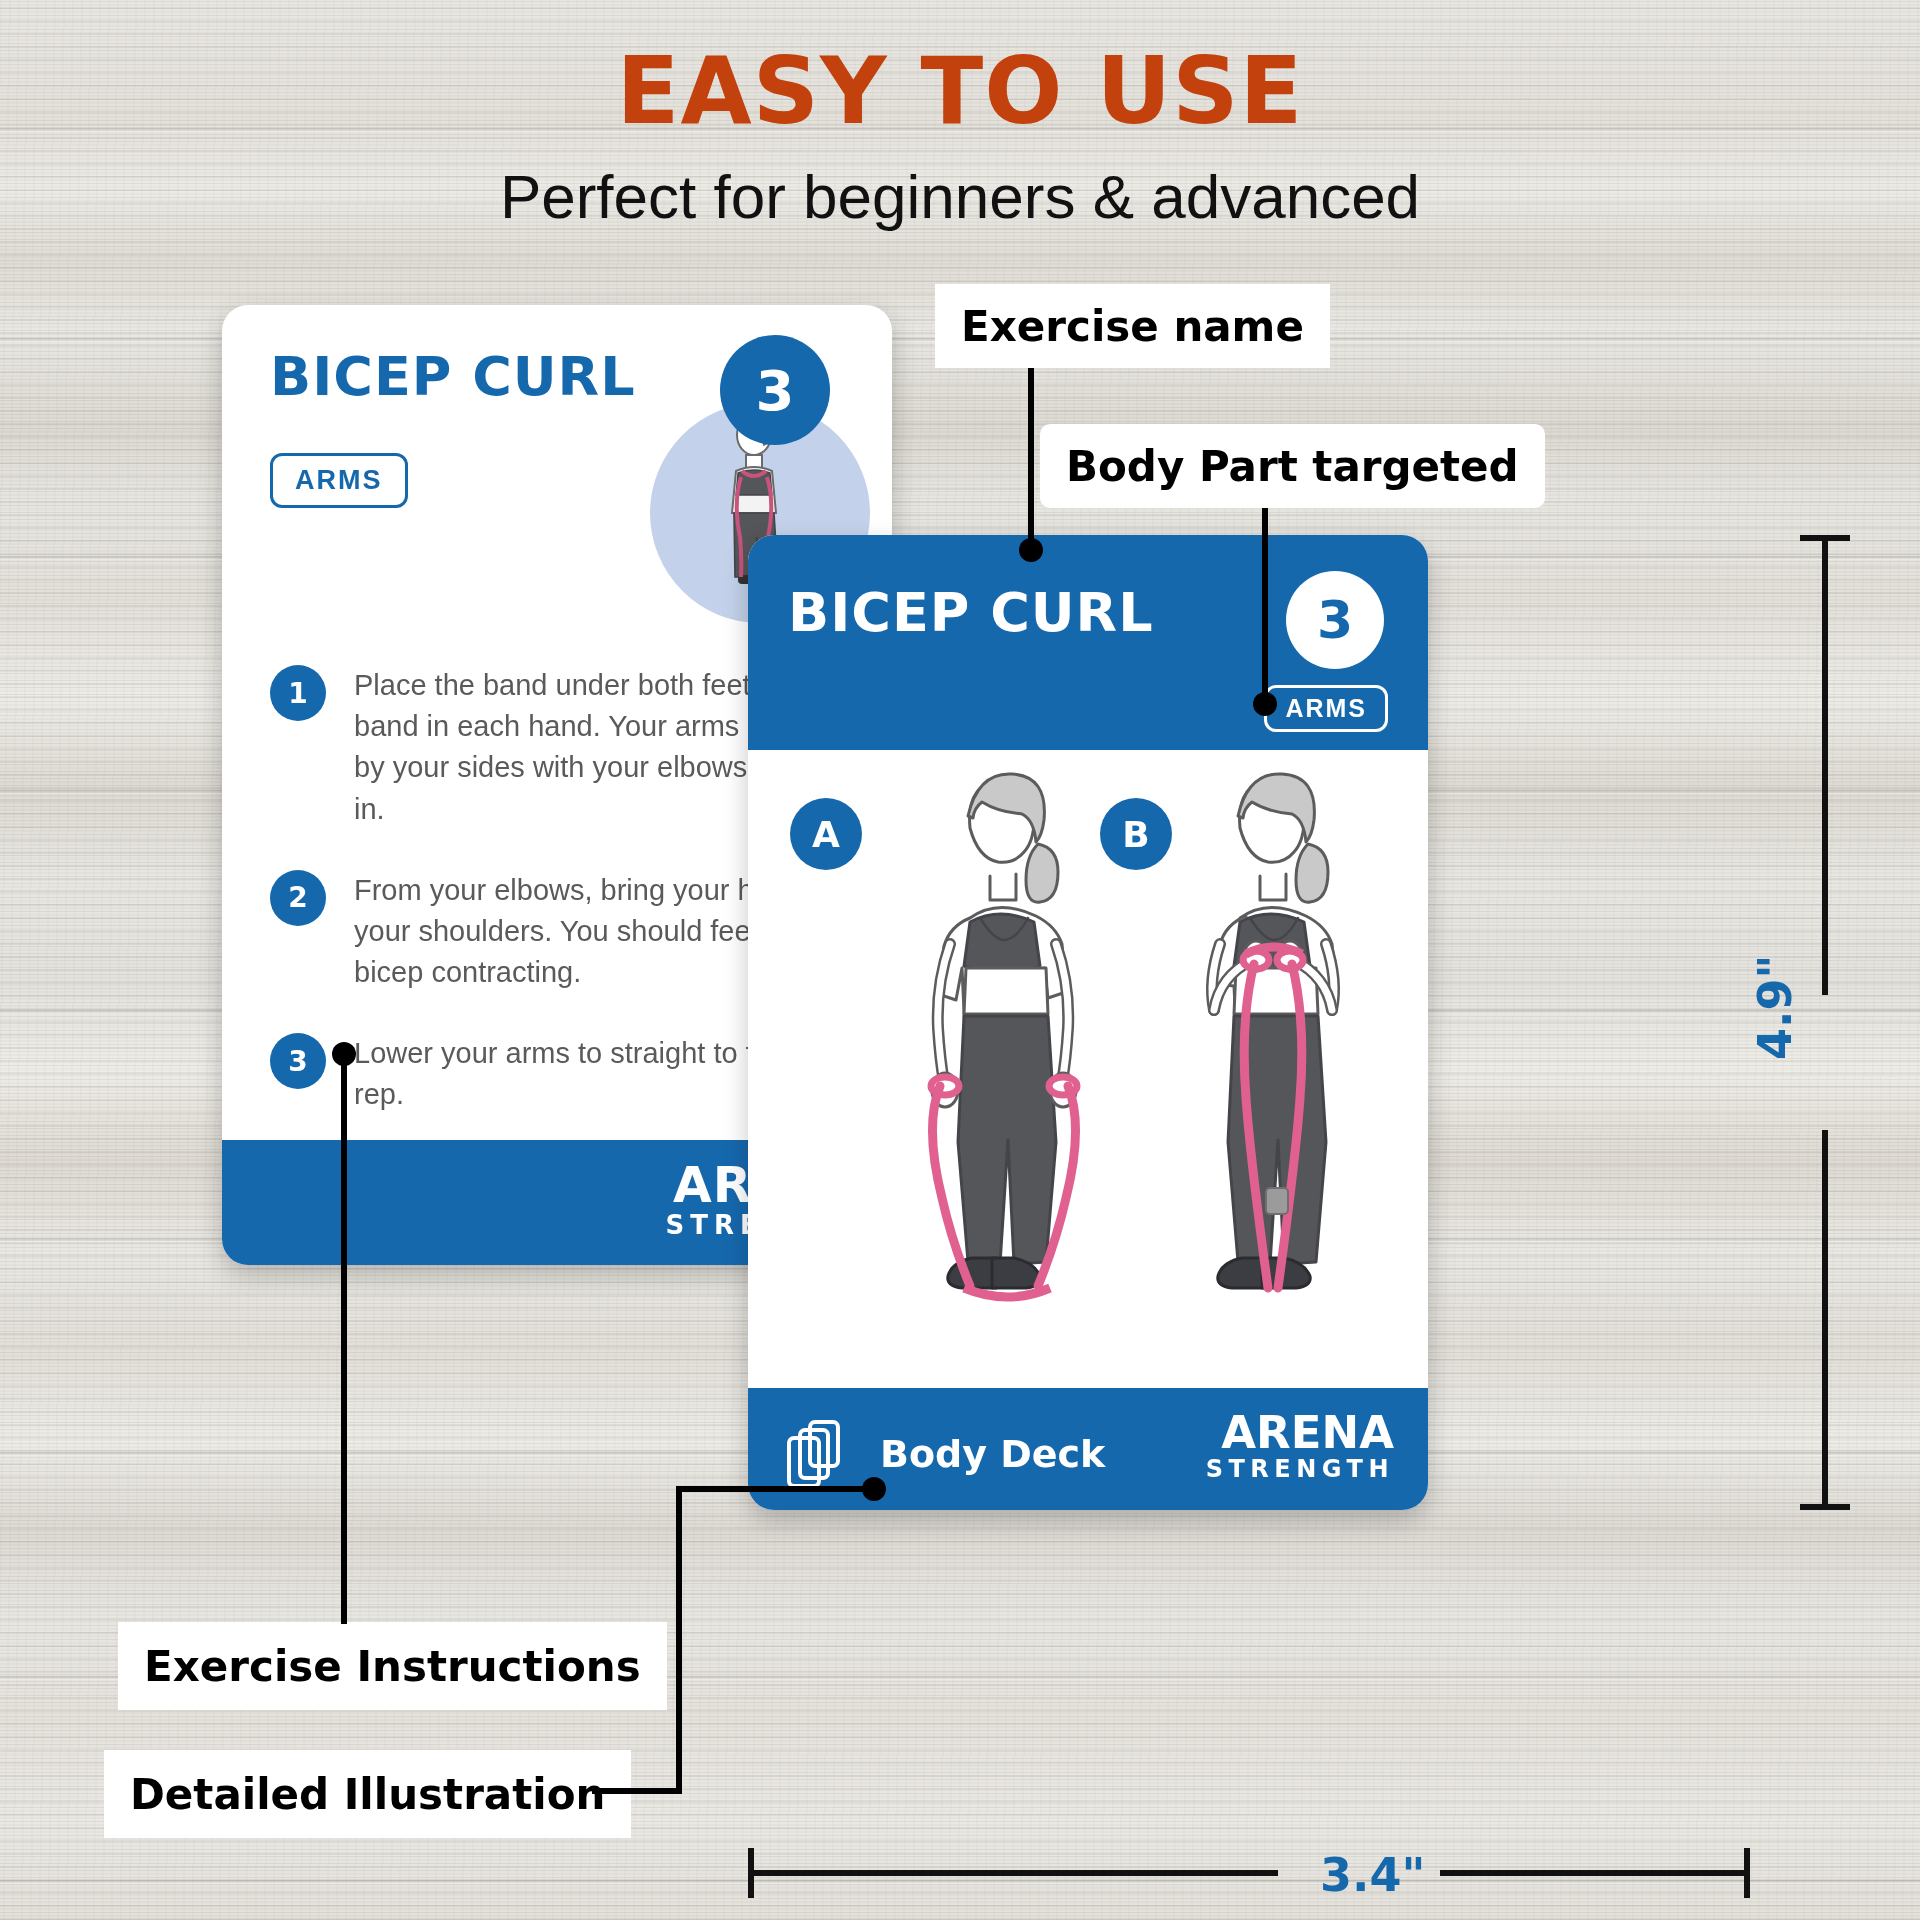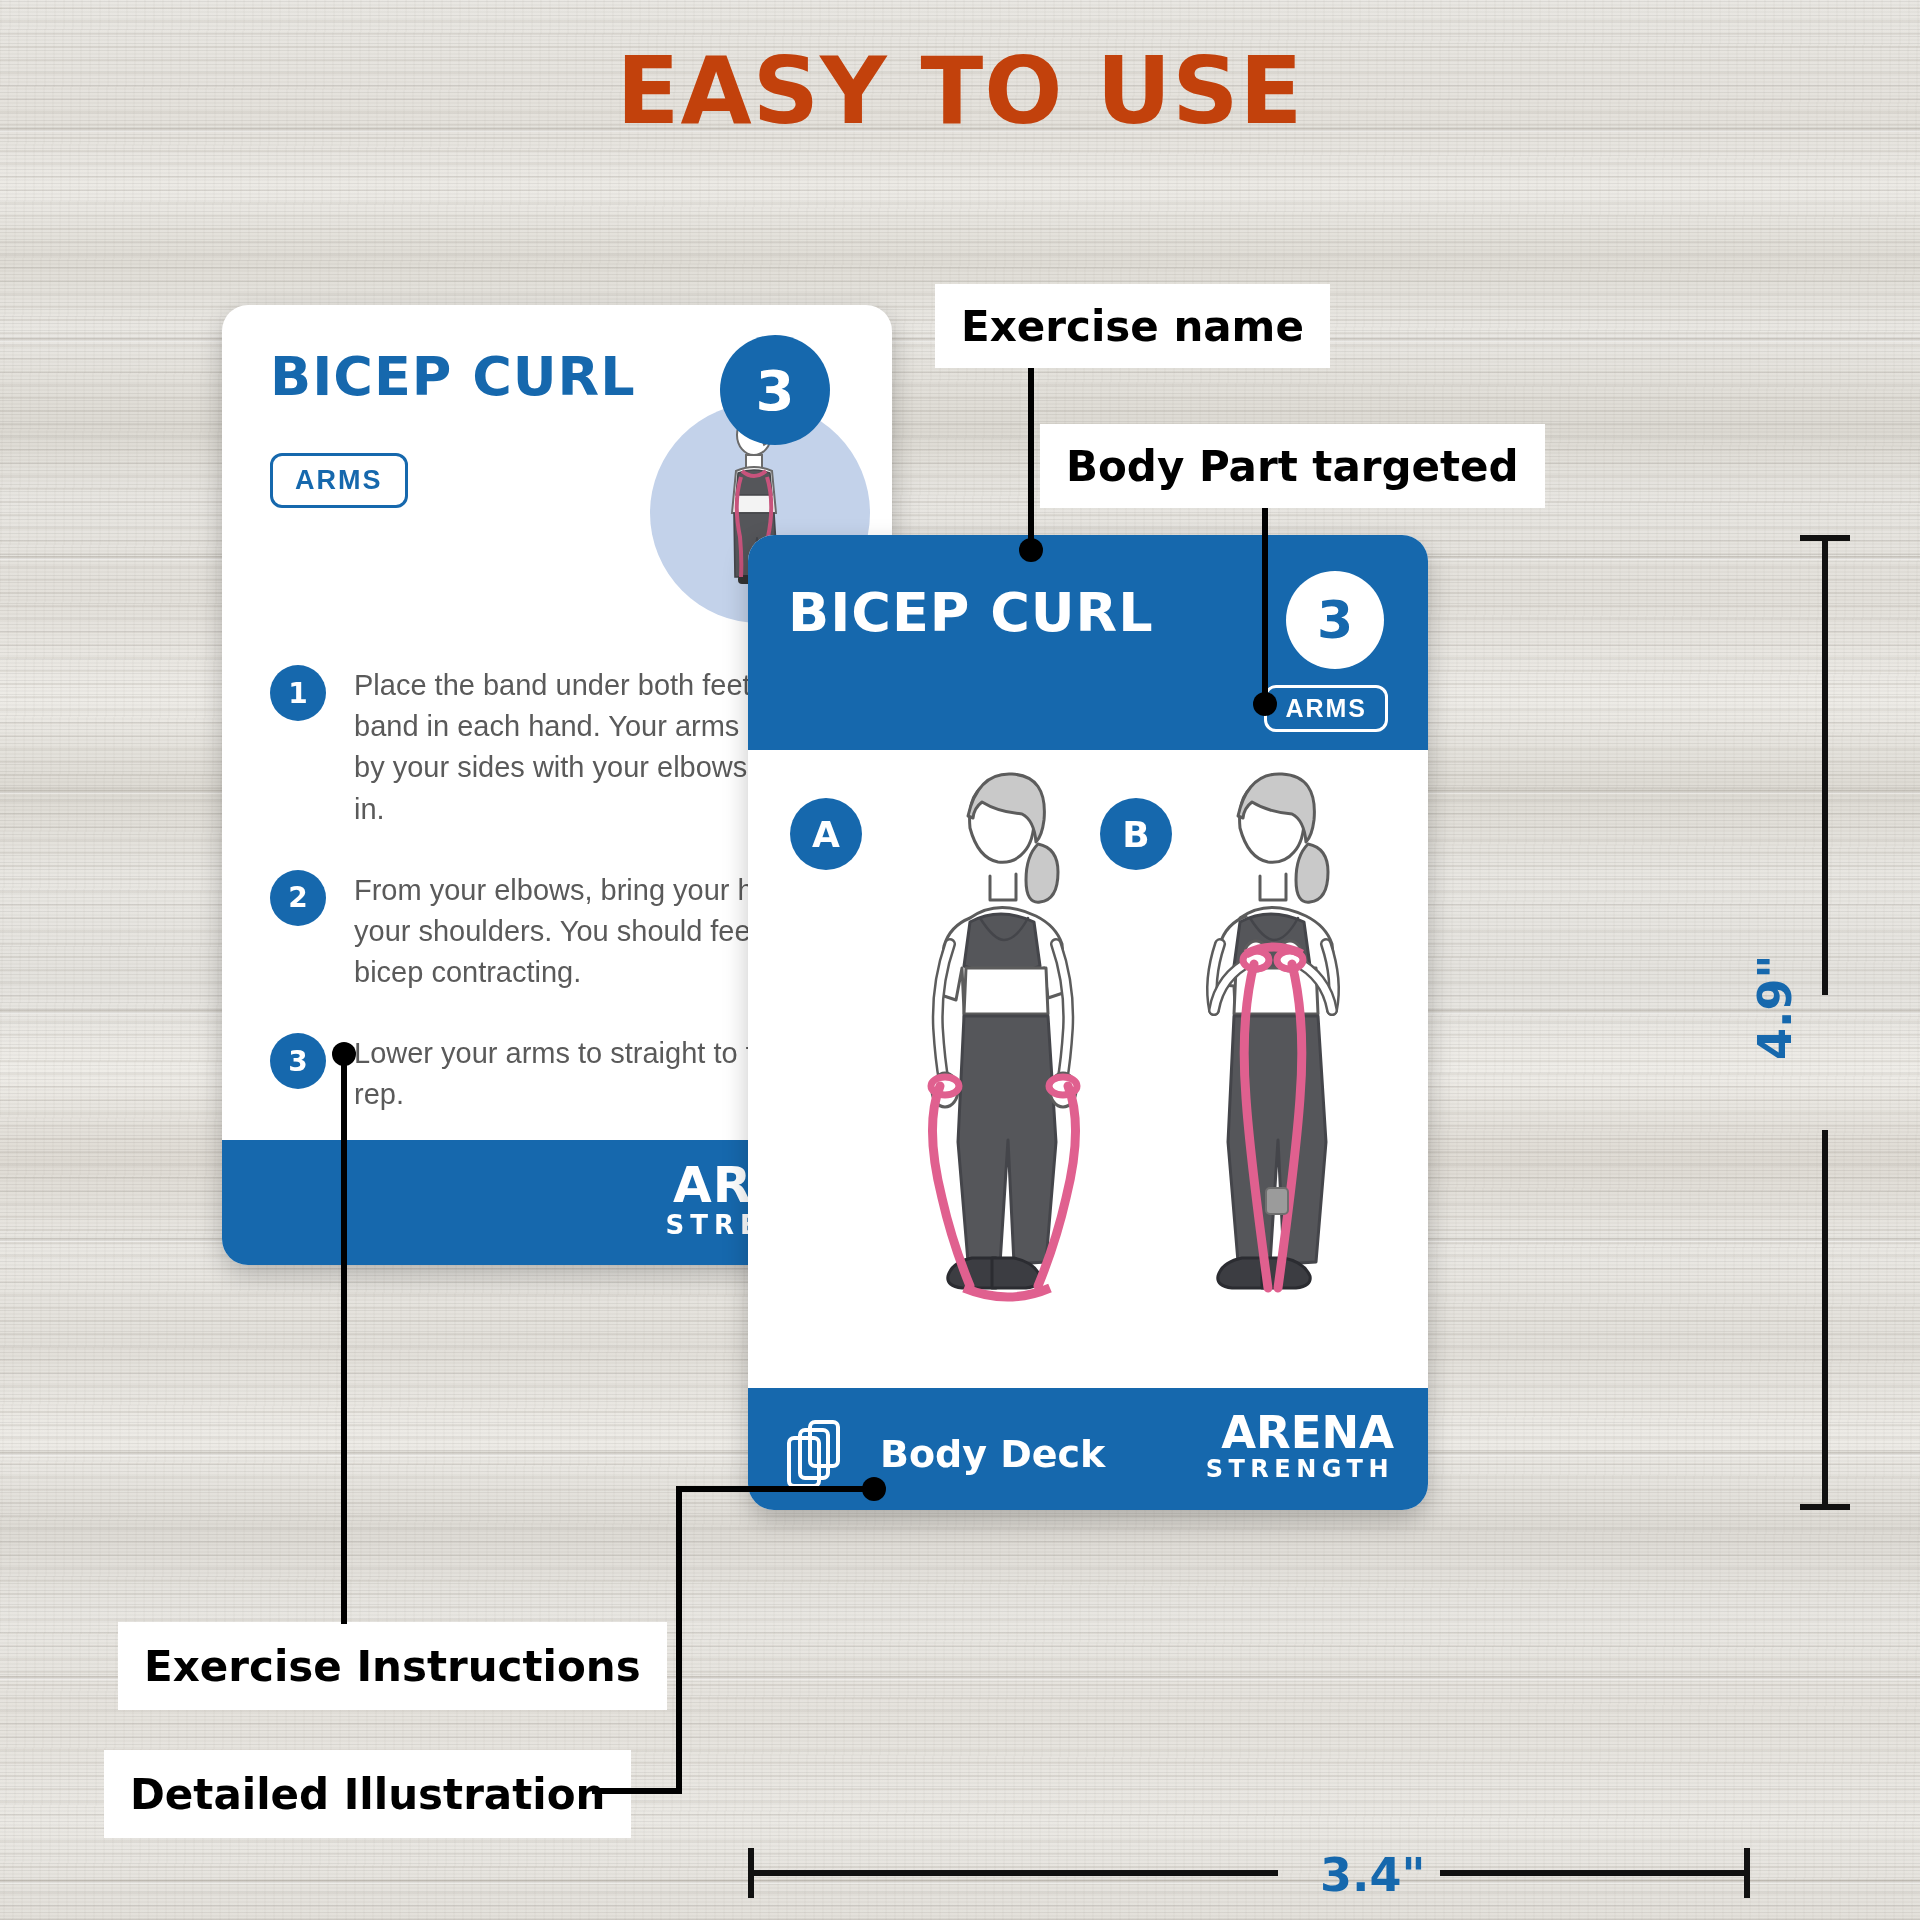--- a/index.html
+++ b/index.html
@@ -182,21 +182,21 @@
   
   .callout-box{
     position:absolute; background:#fff;
     display:flex; align-items:center;
     padding:0 26px;
     font-size:42px; font-weight:bold; color:#000;
     font-family:"DejaVu Sans", sans-serif;
     white-space:nowrap;
   }
   #co-exercise-name{ left:935px; top:284px; height:84px; }
-  #co-body-part{ left:1040px; top:424px; height:84px; }
+  #co-body-part{ left:1040px; top:424px; height:84px;border-radius:10px; }
   #co-instructions{ left:118px; top:1622px; height:88px; }
   #co-illustration{ left:104px; top:1750px; height:88px; }
 
   .lead-line{ position:absolute; background:#000; }
   .lead-dot{ position:absolute; width:24px; height:24px; border-radius:50%; background:#000; }
 
   
   .dim-bar{ position:absolute; background:#111; }
   .dim-label{
     position:absolute; color:#1668ad; font-weight:bold;
@@ -217,20 +217,21 @@
   <div class="seam" style="top:790px"></div>
   <div class="seam" style="top:1010px"></div>
   <div class="seam" style="top:1238px"></div>
   <div class="seam" style="top:1452px"></div>
   <div class="seam" style="top:1676px"></div>
   <div class="seam" style="top:1880px"></div>
 </div>
 
 <div id="headline-wrap">
   <div id="headline-main">EASY TO USE</div>
+  <div id="headline-sub">Perfect for beginners &amp; advanced</div>
 </div>
 
 <div id="card-back" class="card">
   <div id="back-circle-decor"></div>
 
   <svg style="position:absolute; right:92px; top:108px; width:92px; height:190px;" viewBox="0 0 92 190">
     <ellipse cx="46" cy="22" rx="17" ry="20" fill="#ffffff" stroke="#6b6b6b" stroke-width="2"></ellipse>
     <path d="M30 14 q16 -12 32 0 q2 14 -6 18 q-4 -14 -26 -18z" fill="#b9b9b9" stroke="#6b6b6b" stroke-width="1.6"></path>
     <path d="M38 42 l0 14 l16 0 l0 -14z" fill="#ffffff" stroke="#6b6b6b" stroke-width="2"></path>
     <path d="M28 58 q18 -8 36 0 l4 42 l-44 0z" fill="#f3f3f3" stroke="#6b6b6b" stroke-width="2"></path>

